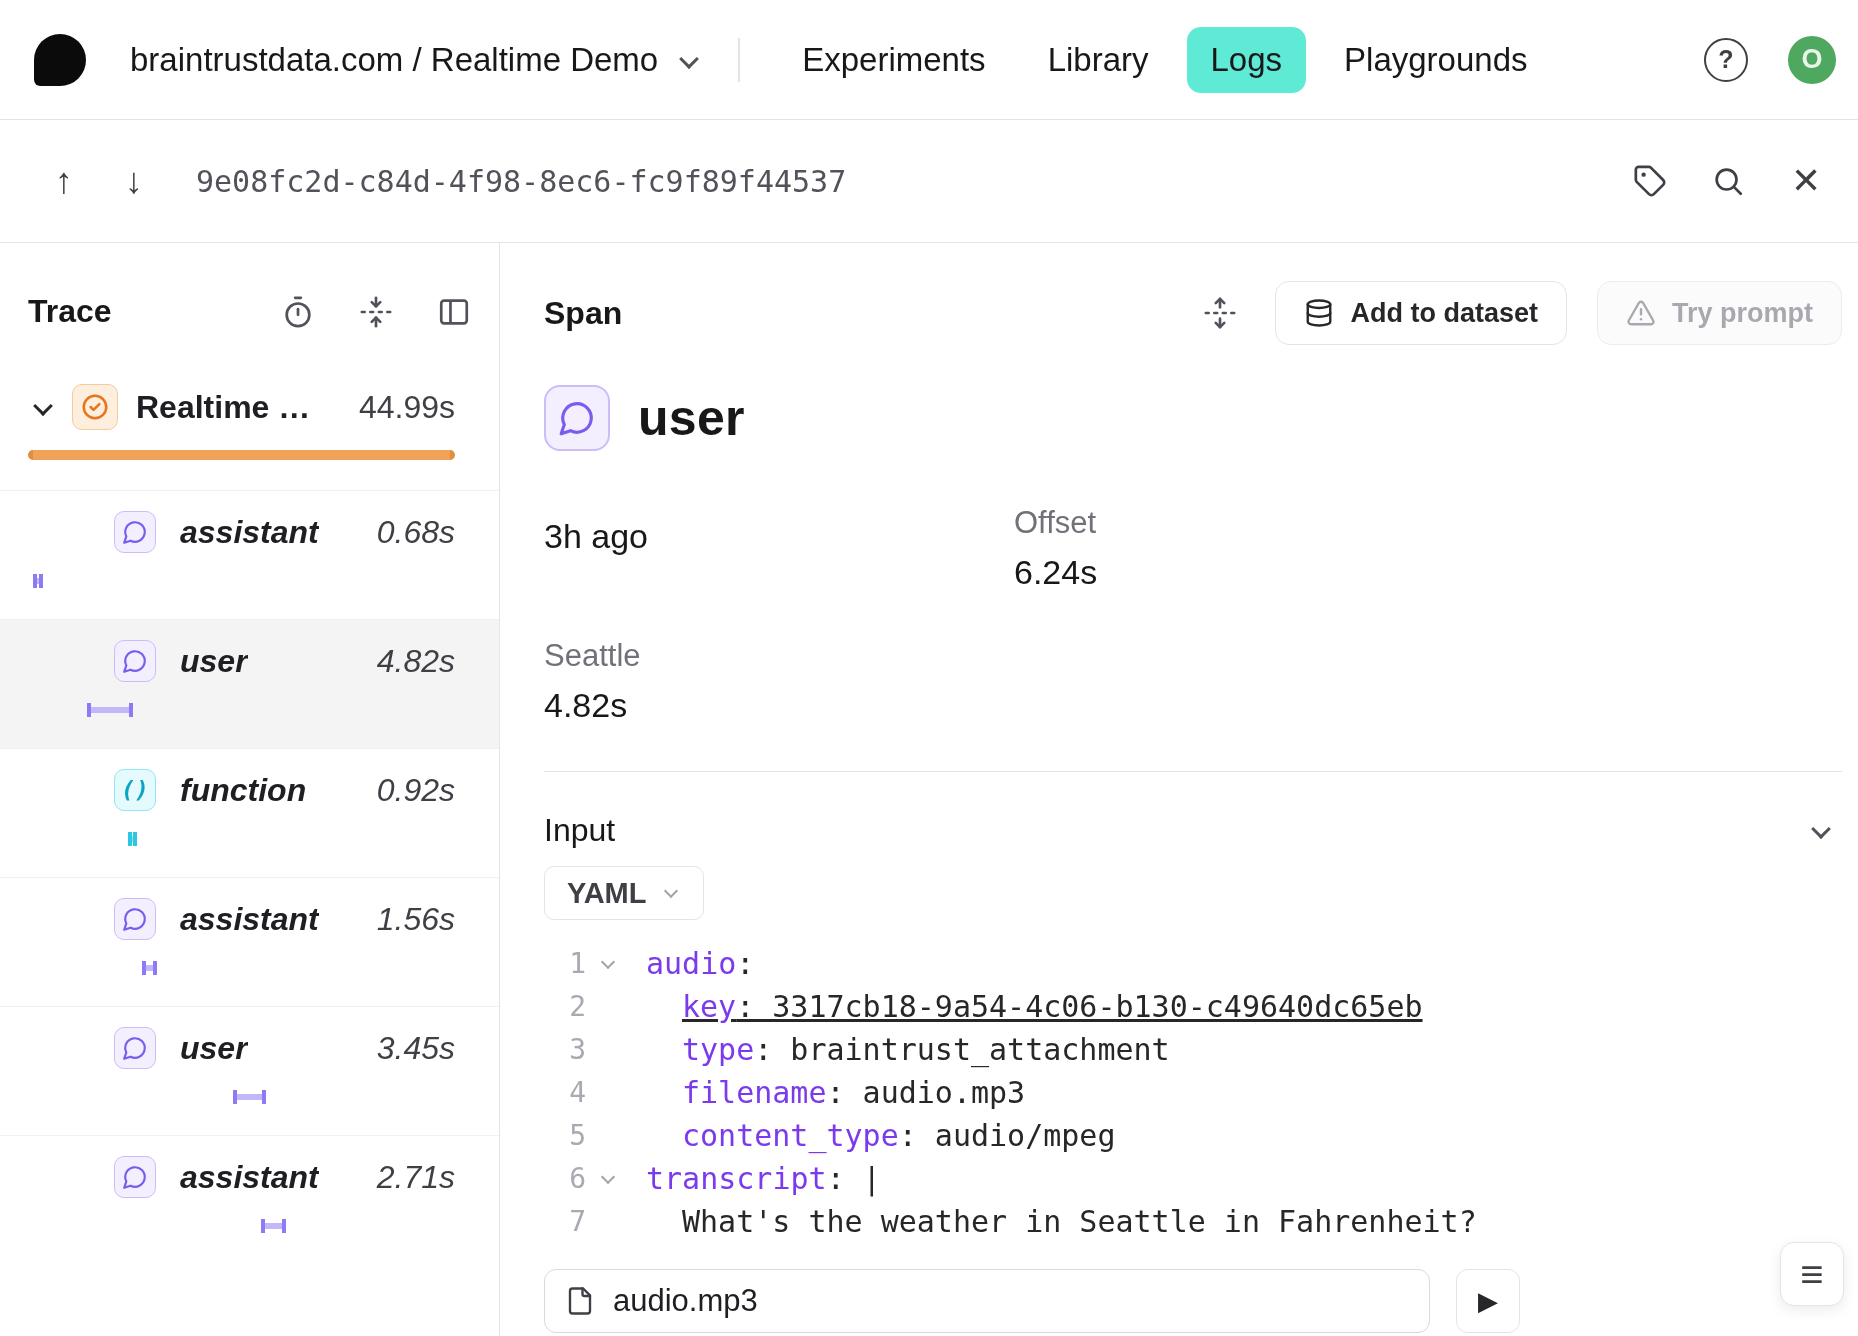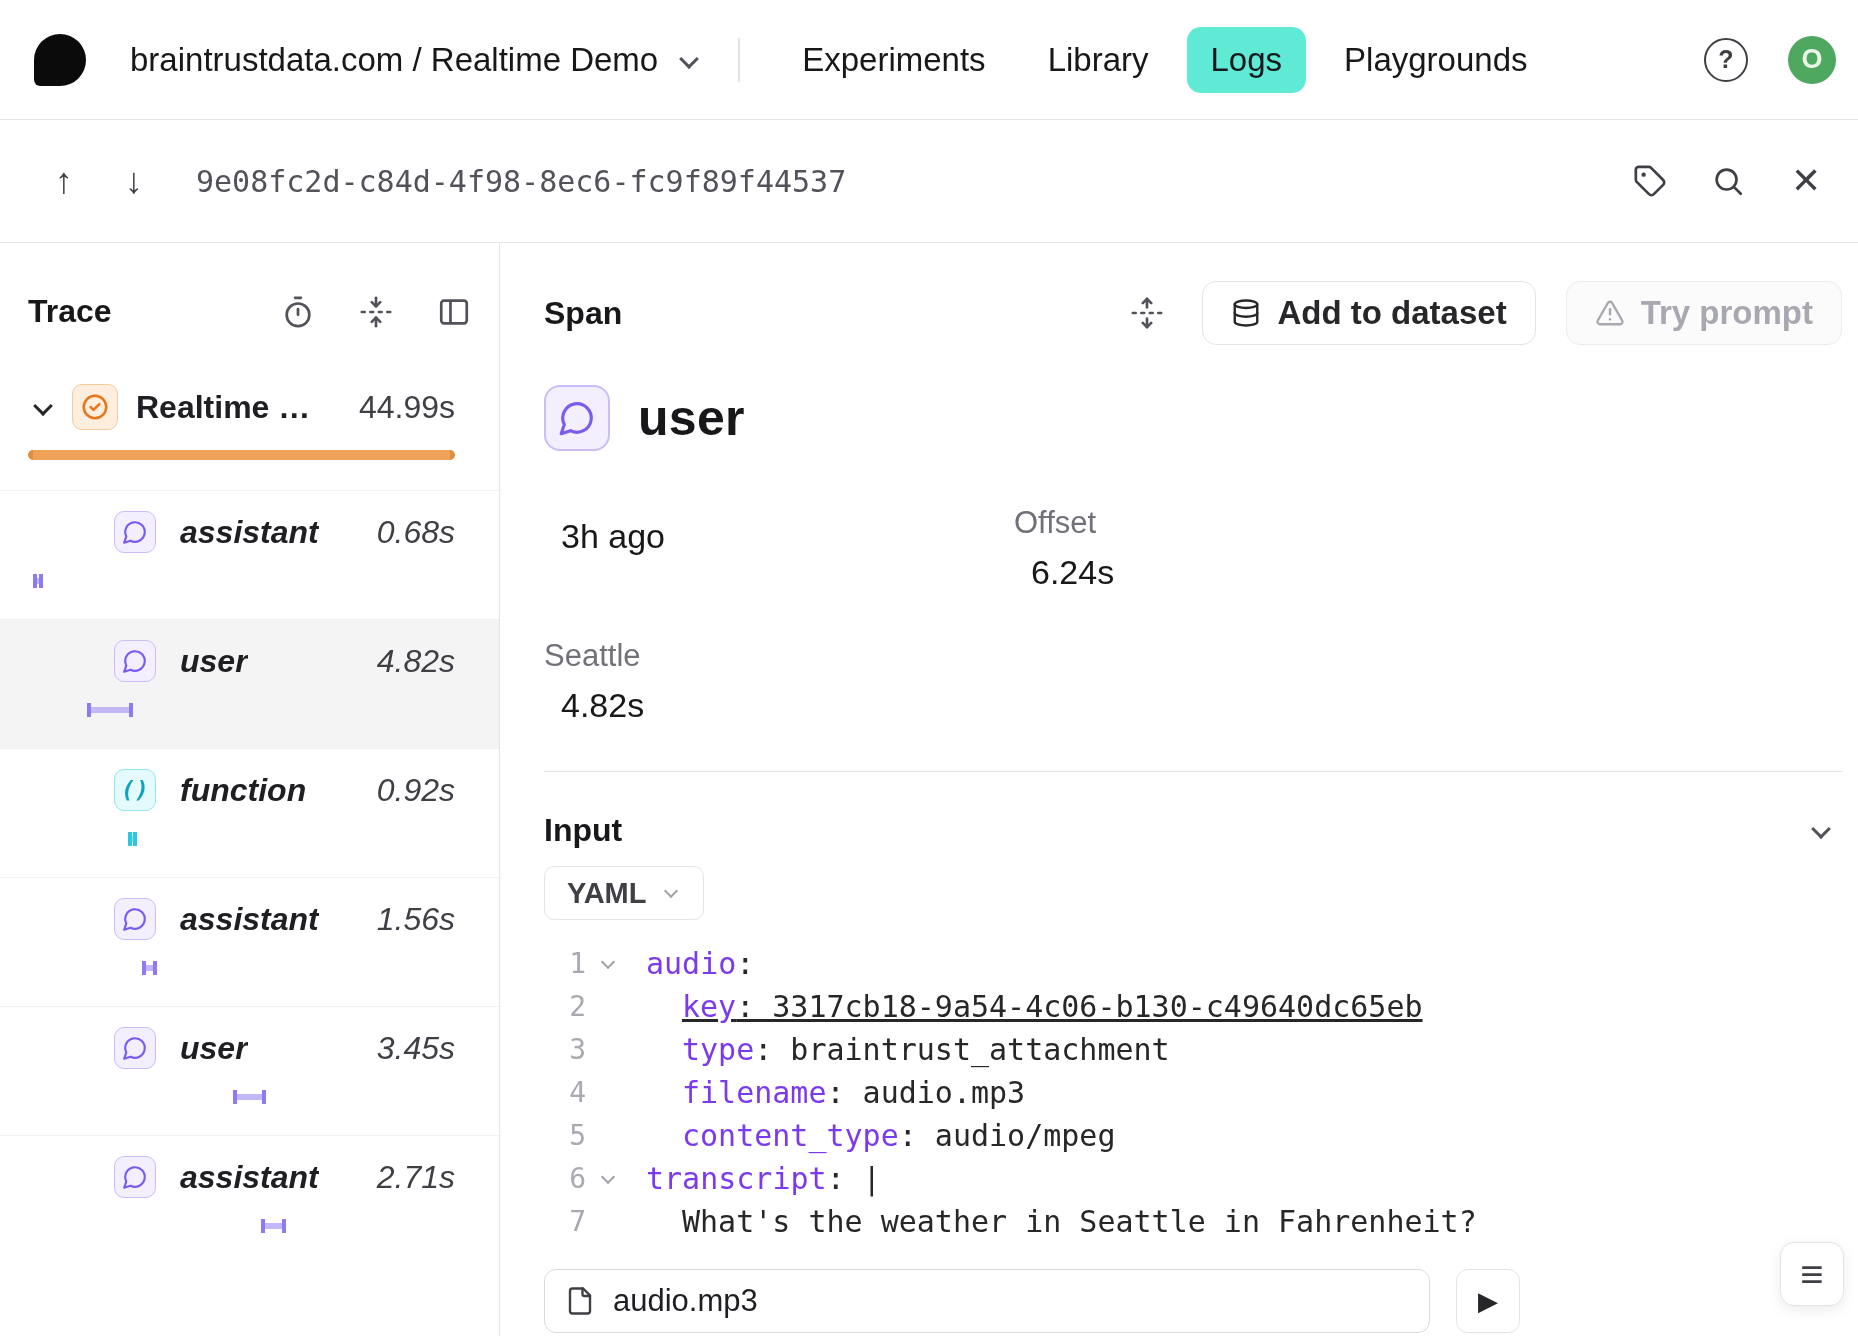--- a/index.html
+++ b/index.html
@@ -70,33 +70,33 @@
   .bar-purple::before{background:#c3b7fa;}
   .bar-cyan{border-color:#2cc7e0;}
   .bar-cyan::before{background:#8ae8f2;}
 
   
   .right-panel{flex:1;position:relative;padding:0 16px 0 44px;overflow:hidden;}
   .span-header{margin-top:38px;display:flex;align-items:center;height:64px;}
   .span-header-title{font-size:32px;font-weight:600;}
   .span-header-actions{margin-left:auto;display:flex;align-items:center;gap:30px;}
   .move-icon{color:#52525b;cursor:pointer;margin-right:8px;}
-  .btn{display:inline-flex;align-items:center;gap:16px;height:64px;padding:0 28px;border-radius:14px;border:1px solid var(--border);background:#fff;font-size:33px;font-weight:600;color:#27272a;font-family:inherit;cursor:pointer;white-space:nowrap;}
+  .btn{display:inline-flex;align-items:center;gap:16px;height:64px;padding:0 28px;border-radius:14px;border:1px solid var(--border);background:#fff;font-size:27px;font-weight:600;color:#27272a;font-family:inherit;cursor:pointer;white-space:nowrap;}
   .btn svg{width:30px;height:30px;}
   .btn-disabled{color:#a8a8b0;background:#fbfbfc;border-color:#ececef;}
   .span-title{margin-top:40px;display:flex;align-items:center;gap:28px;height:66px;}
   .span-title-icon{width:66px;height:66px;border-radius:16px;background:#f3effe;border:2px solid #cdbcf8;color:#7c5cf0;display:flex;align-items:center;justify-content:center;flex:none;}
   .span-title-icon svg{width:38px;height:38px;}
   .span-title-text{font-size:50px;font-weight:700;letter-spacing:.3px;}
   .meta-grid{margin-top:54px;display:grid;grid-template-columns:470px 1fr;row-gap:46px;}
   .meta-label{font-size:31px;color:#71717a;}
-  .meta-value{margin-top:12px;font-size:34px;color:#18181b;margin-left:17px;}
+  .meta-value{margin-top:12px;font-size:34px;color:#18181b;}
   .hdivider{margin-top:46px;border-top:1px solid var(--border);}
   .input-header{margin-top:38px;display:flex;align-items:center;height:40px;padding-right:10px;}
-  .input-title{font-size:32px;font-weight:700;}
+  .input-title{font-size:32px;font-weight:400;}
   .input-chev{margin-left:auto;cursor:pointer;}
   .format-btn{margin-top:16px;display:inline-flex;align-items:center;gap:14px;height:54px;padding:0 22px;border:1px solid var(--border);border-radius:10px;background:#fff;font-size:29px;font-weight:600;color:#3f3f46;font-family:inherit;cursor:pointer;}
   .code-block{margin-top:22px;font-family:"DejaVu Sans Mono",monospace;font-size:30px;color:#27272a;}
   .code-line{display:flex;align-items:center;height:43px;white-space:pre;}
   .code-num{width:42px;text-align:right;color:#a9a9b2;flex:none;font-size:28px;}
   .code-caret{width:44px;display:flex;justify-content:center;align-items:center;flex:none;visibility:hidden;cursor:pointer;}
   .code-caret.show{visibility:visible;}
   .code-text{padding-left:16px;}
   .code-key{color:var(--purple);}
   .attachment-row{margin-top:26px;display:flex;align-items:center;gap:26px;}

